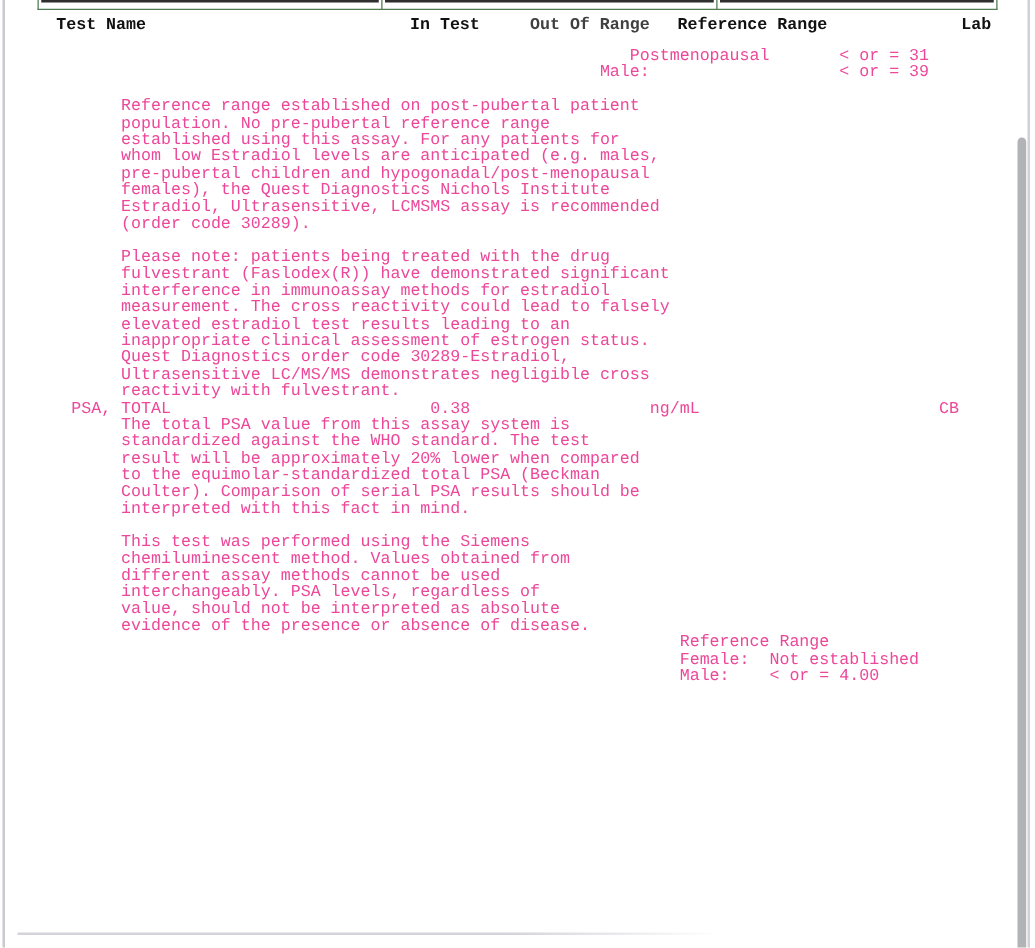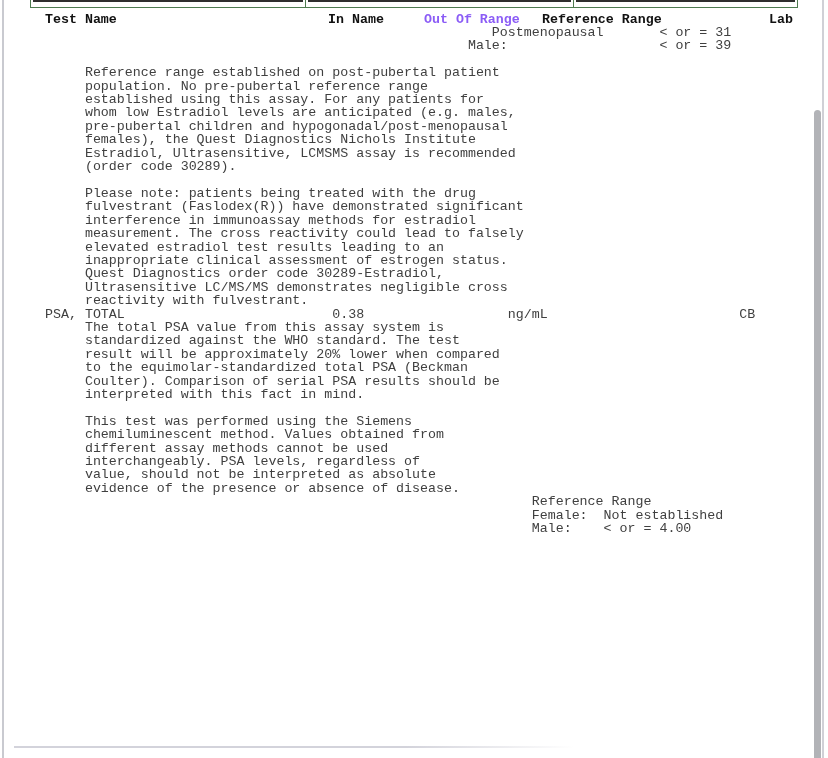--- a/index.html
+++ b/index.html
@@ -31,30 +31,30 @@
   }
   .cell-1{width:275px;} .cell-2{width:268px;} .cell-3{width:225px;}
 
   
   .col-header{
     position:absolute;top:13px;
     font-size:13.3px;line-height:13.4px;font-weight:bold;white-space:pre;text-align:right;
   }
   .h-test{left:45px;}
   .h-inrange{left:328px;}
-  .h-outofrange{left:424px;color:#8b5cf6;}
+  .h-outofrange{left:424px;color:#404040;}
   .h-refrange{left:542px;}
   .h-lab{left:769px;}
 
   
   .report-body{
-    position:absolute;left:45px;top:26px;margin:0;
+    position:absolute;left:45px;top:26px;margin:12px;
     font-family:"Liberation Mono","DejaVu Sans Mono",monospace;
     font-size:13.3px;line-height:13.4px;
-    white-space:pre;color:#404040;
+    white-space:pre;color:#ec4899;
   }
 
   
   .border-left{
     position:absolute;left:2px;top:0;width:2px;height:758px;background:#c9cad0;
   }
   .border-right{
     position:absolute;left:822px;top:0;width:2px;height:758px;background:#d0d0d6;
   }
   .scrollbar-thumb{
@@ -69,21 +69,21 @@
 </head>
 <body>
 
 <div class="table-remnant">
   <div class="cell cell-1"></div>
   <div class="cell cell-2"></div>
   <div class="cell cell-3"></div>
 </div>
 
 <span class="col-header h-test">Test Name</span>
-<span class="col-header h-inrange">In Name</span>
+<span class="col-header h-inrange">In Test</span>
 <span class="col-header h-outofrange">Out Of Range</span>
 <span class="col-header h-refrange">Reference Range</span>
 <span class="col-header h-lab">Lab</span>
 
 <pre class="report-body">                                                        Postmenopausal       &lt; or = 31
                                                      Male:                   &lt; or = 39
 
      Reference range established on post-pubertal patient
      population. No pre-pubertal reference range
      established using this assay. For any patients for

